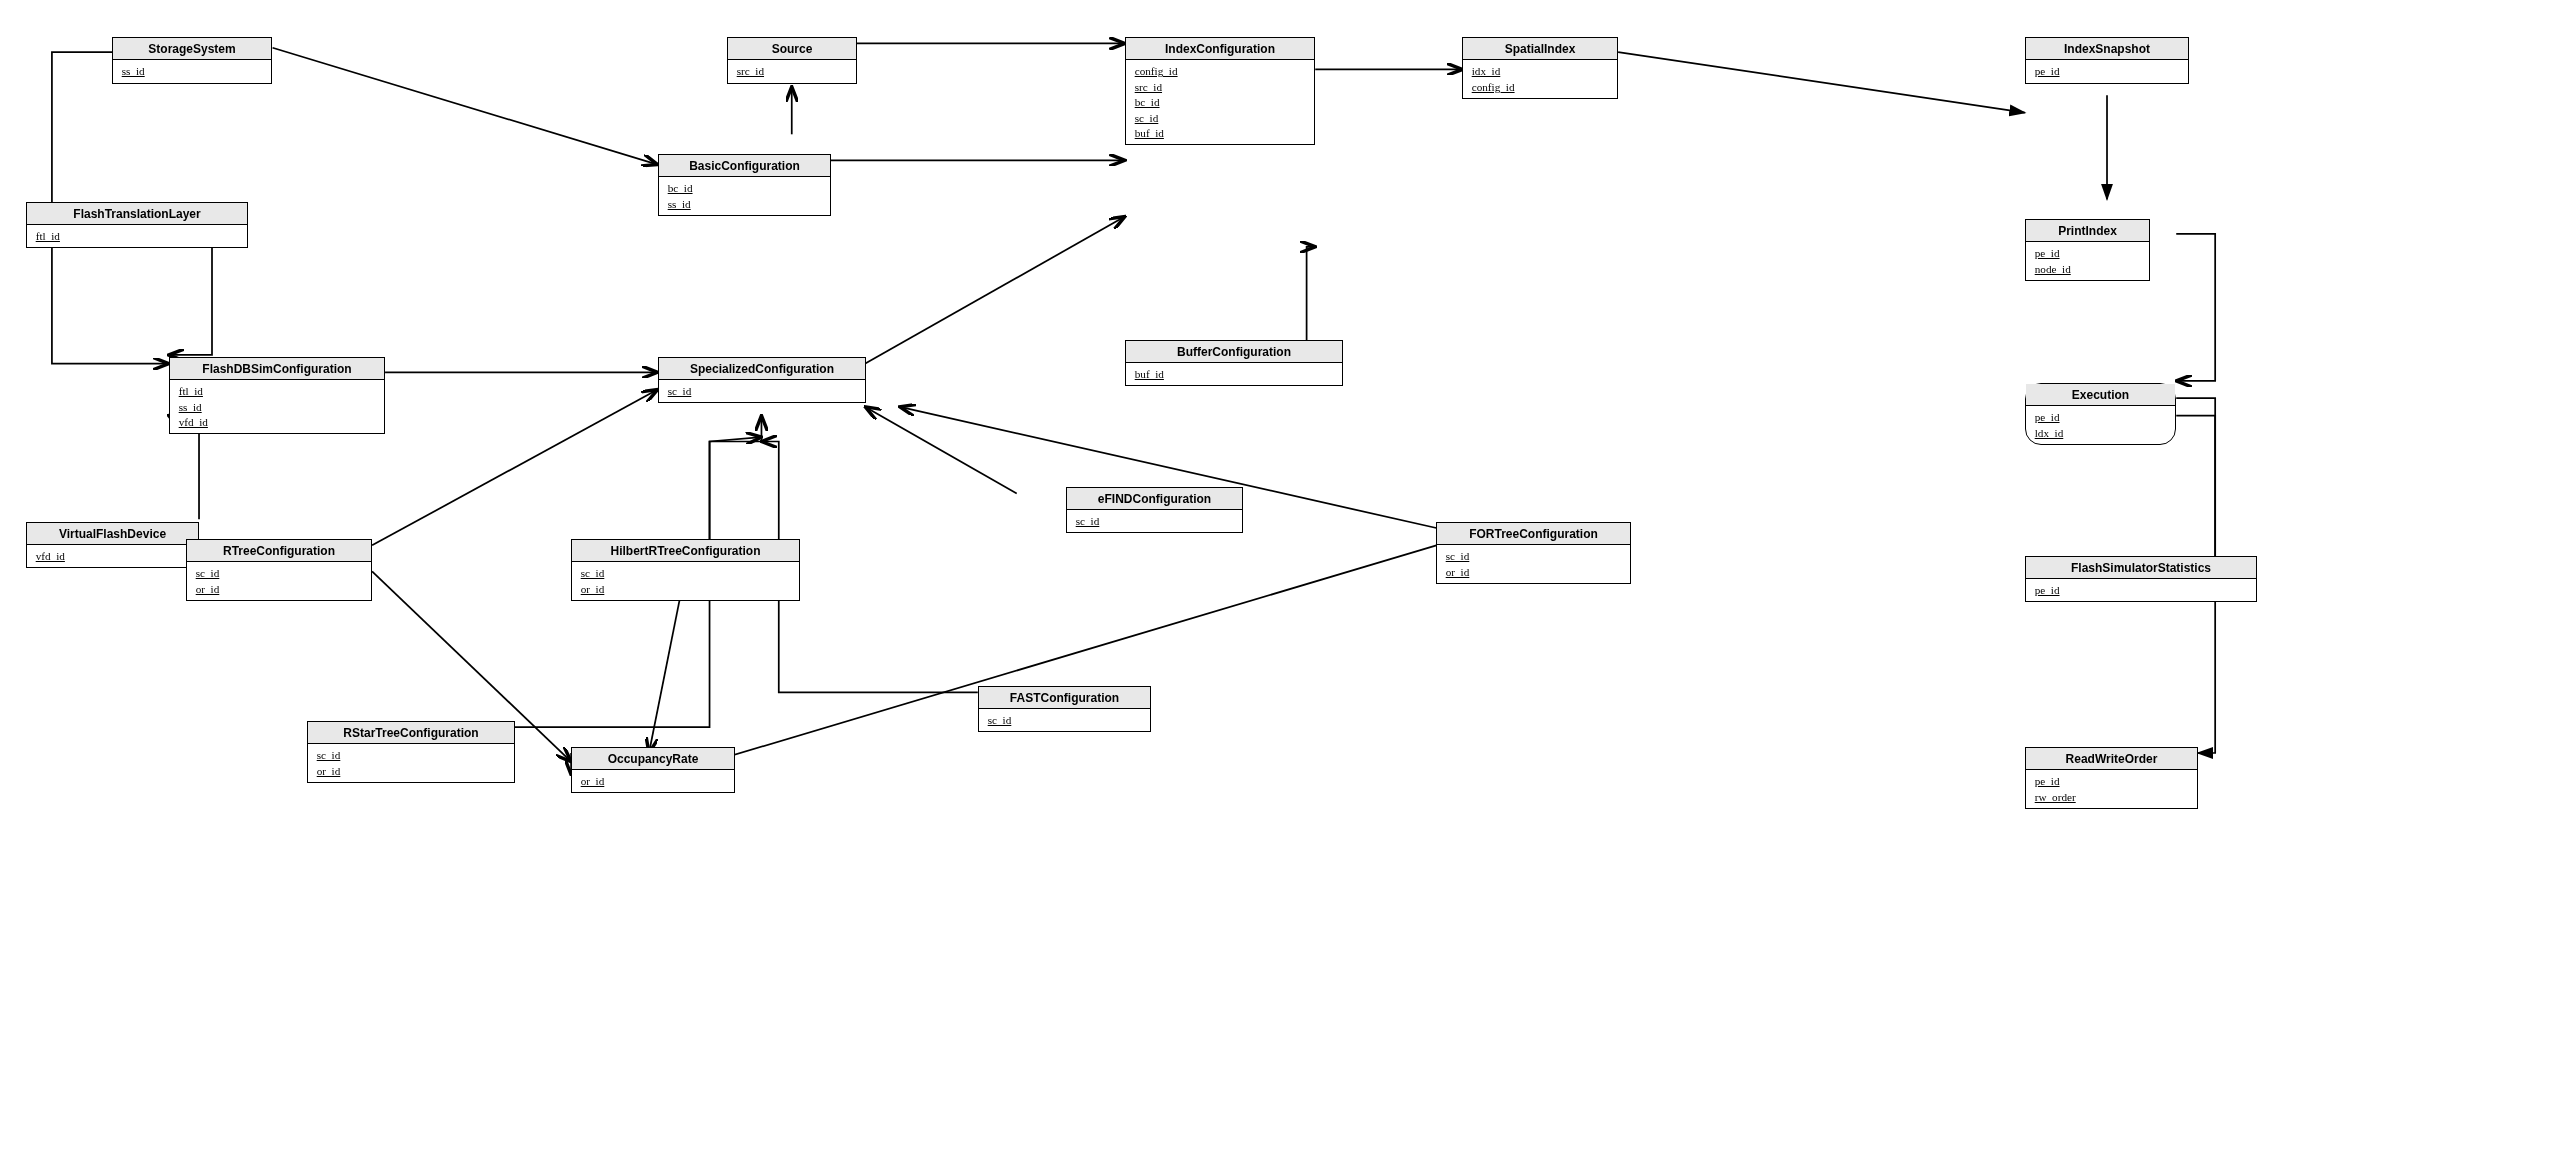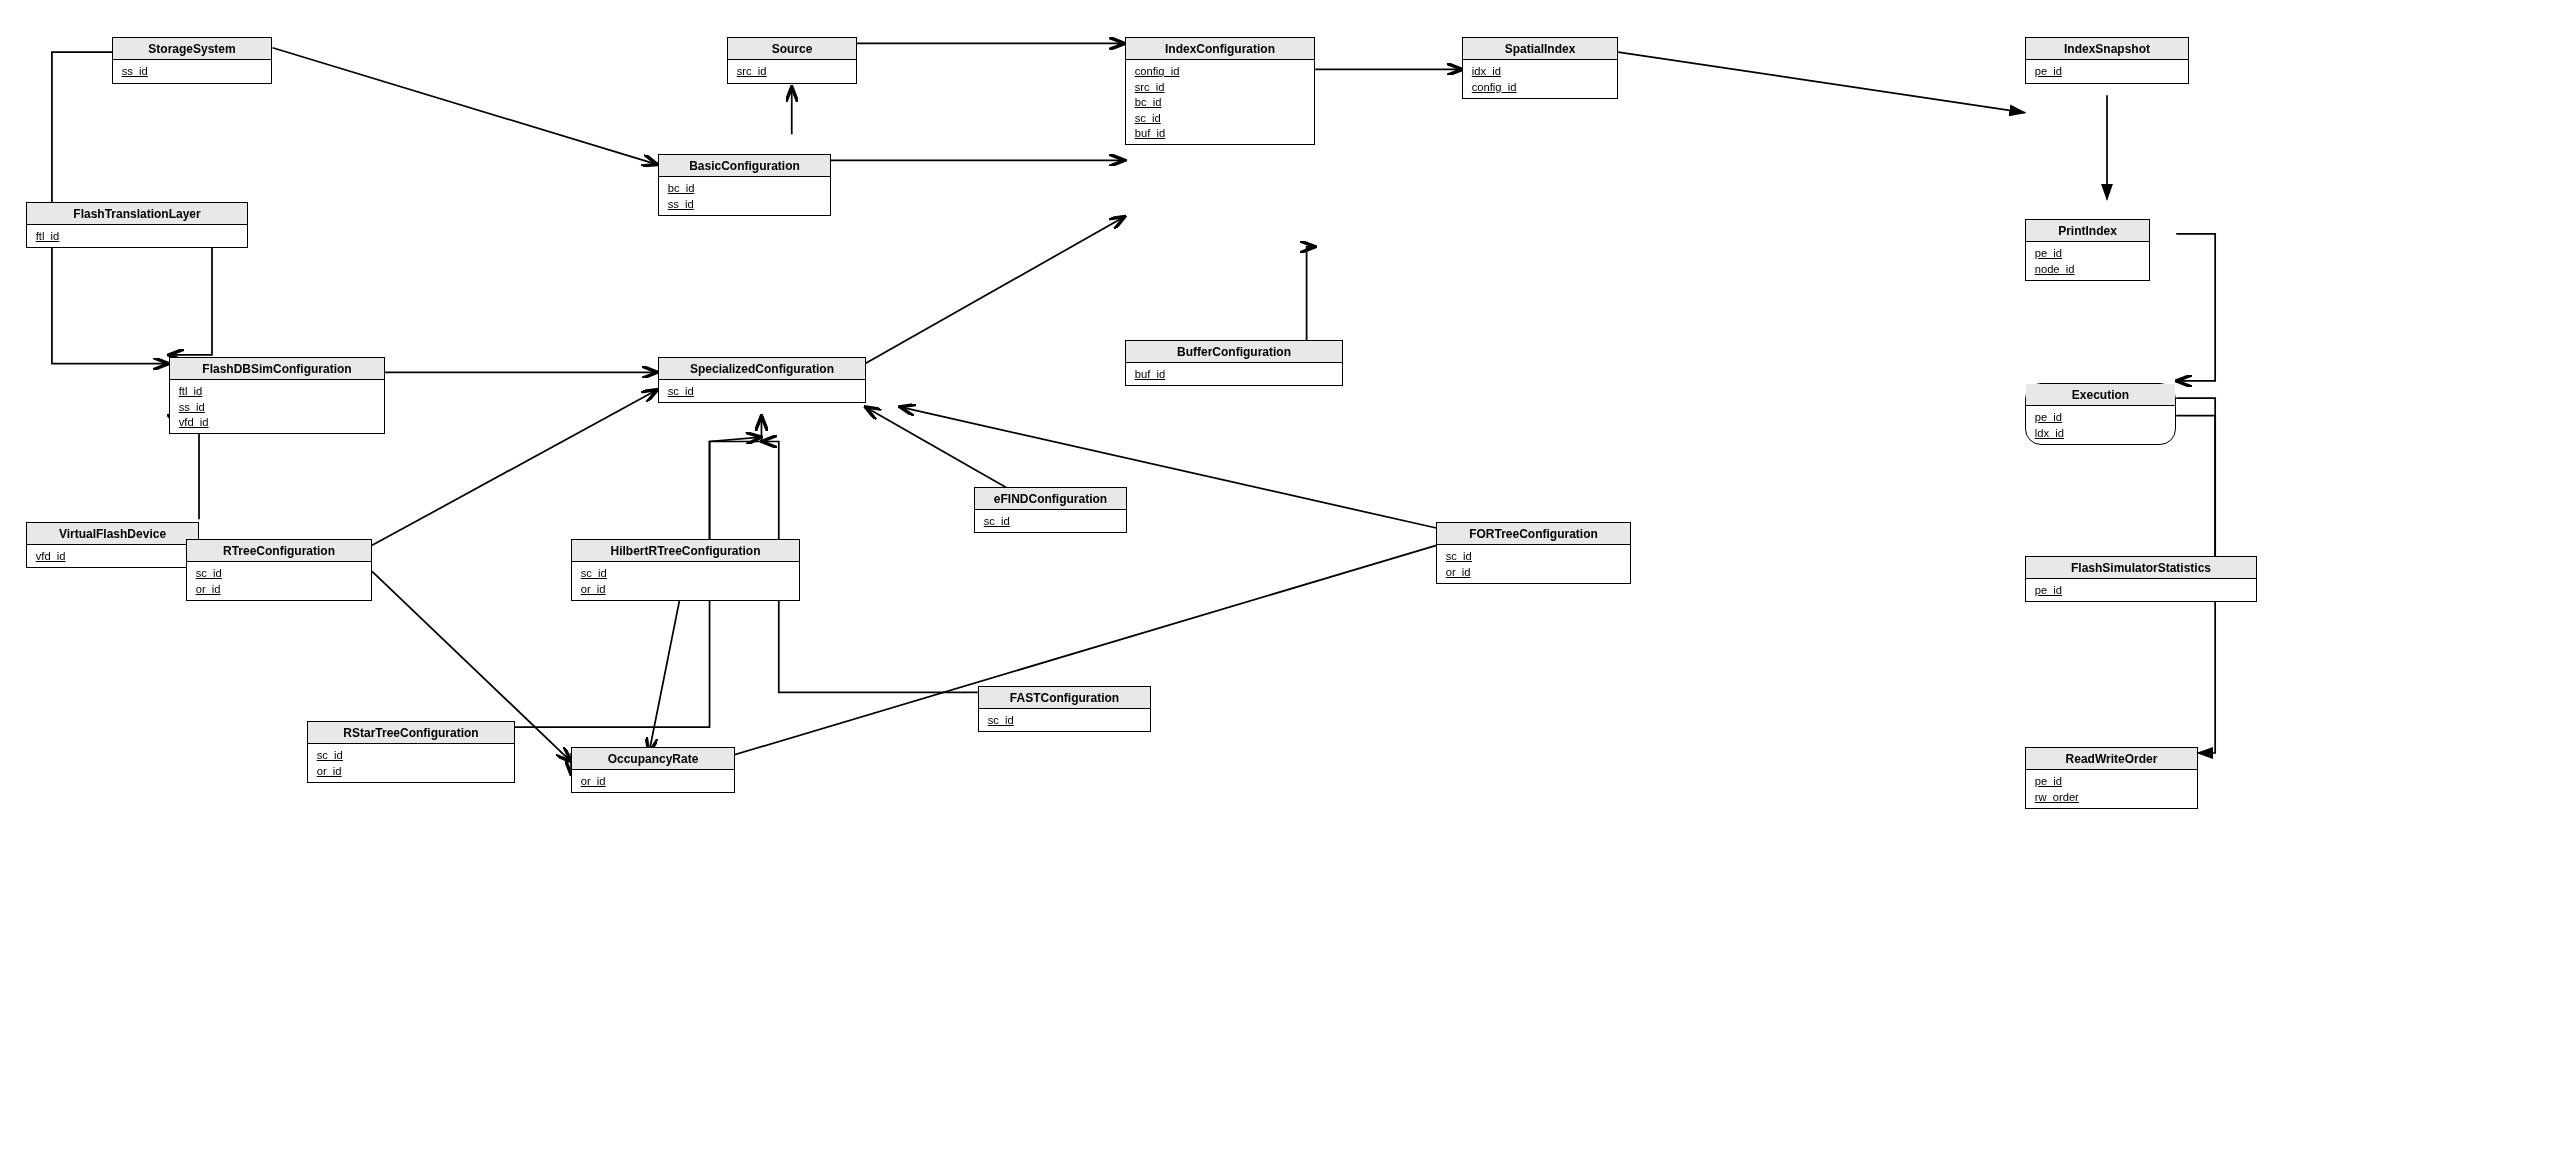--- a/index.html
+++ b/index.html
@@ -29,20 +29,21 @@
       background: #e8e8e8;
       border-bottom: 1.7px solid #000;
       padding: 3.5px 8.7px;
       font-weight: bold;
       font-size: 12px;
       text-align: center;
       white-space: nowrap;
     }
     .uml-box .box-body {
       padding: 3.5px 8.7px;
+      font-family: Liberation Serif, serif;
     }
     .uml-box .field {
       font-size: 11.2px;
       padding: 1.7px 0;
       text-decoration: underline;
     }
     svg.arrows {
       position: absolute;
       top: 0;
       left: 0;
@@ -234,21 +235,21 @@
   </div>
 
   <div class="uml-box" style="left:186px;top:519px;width:186px;">
     <div class="box-header">RTreeConfiguration</div>
     <div class="box-body">
       <div class="field">sc_id</div>
       <div class="field">or_id</div>
     </div>
   </div>
 
-  <div class="uml-box" style="left:974px;top:467px;width:153px;">
+  <div class="uml-box" style="left:1066px;top:467px;width:177px;">
     <div class="box-header">eFINDConfiguration</div>
     <div class="box-body">
       <div class="field">sc_id</div>
     </div>
   </div>
 
   <div class="uml-box" style="left:571px;top:519px;width:229px;">
     <div class="box-header">HilbertRTreeConfiguration</div>
     <div class="box-body">
       <div class="field">sc_id</div>

